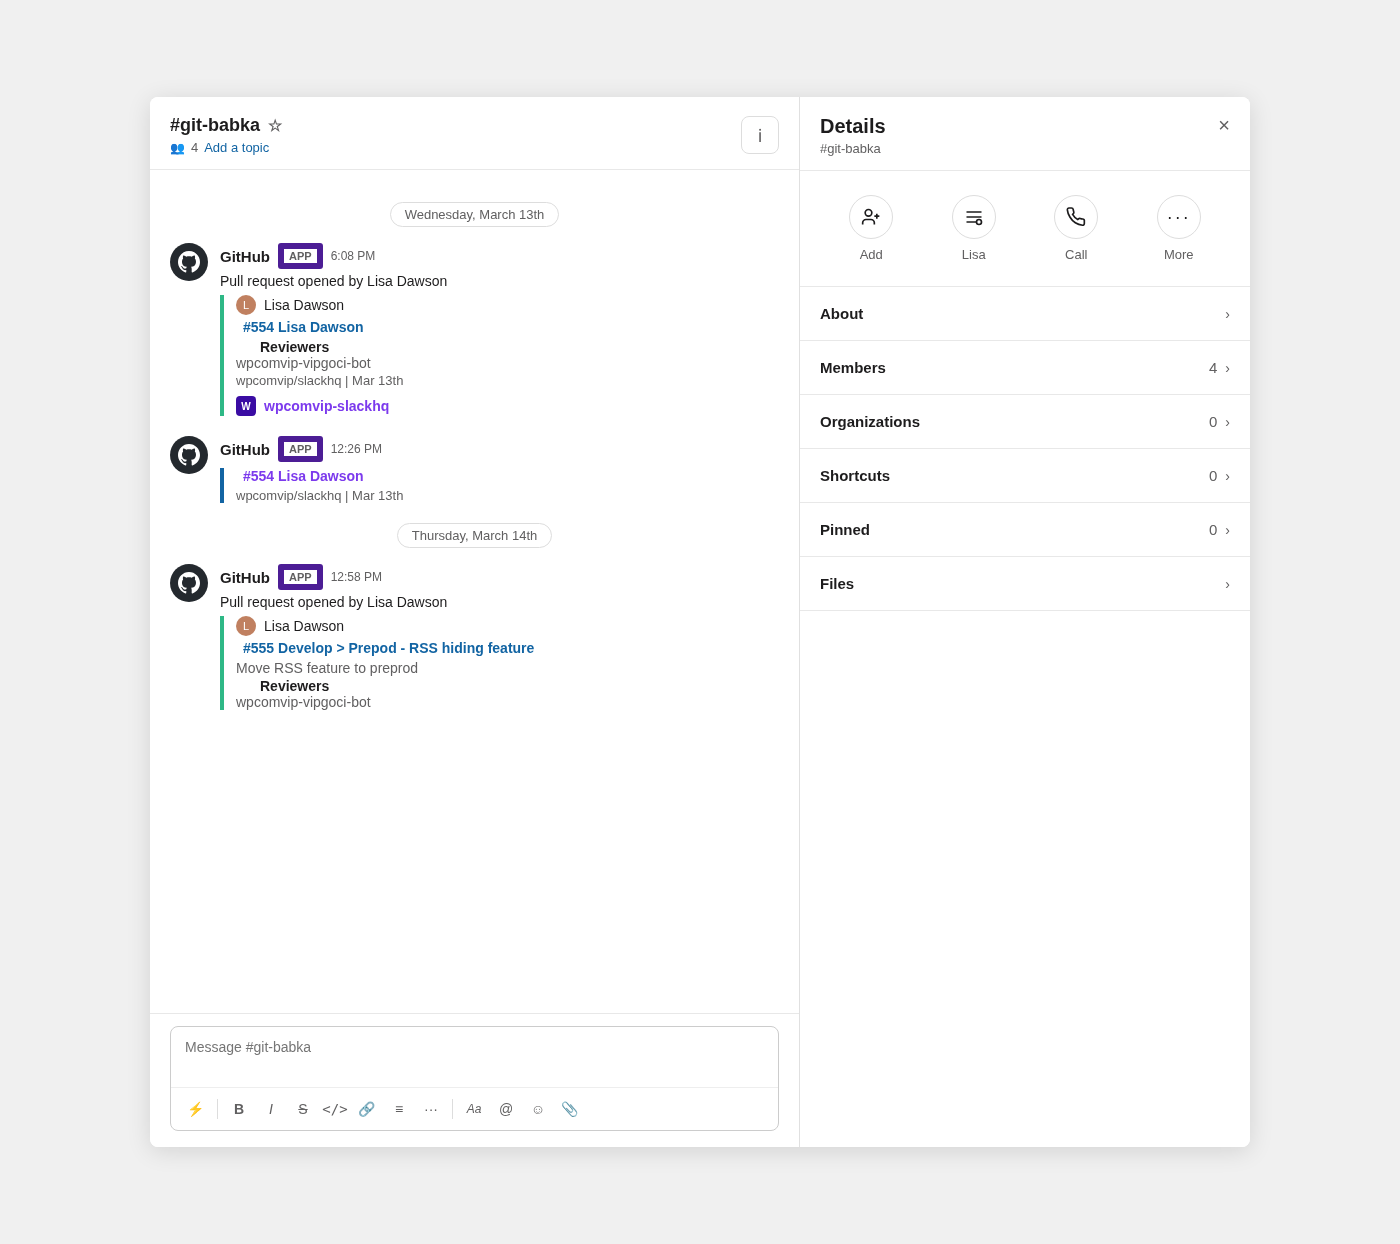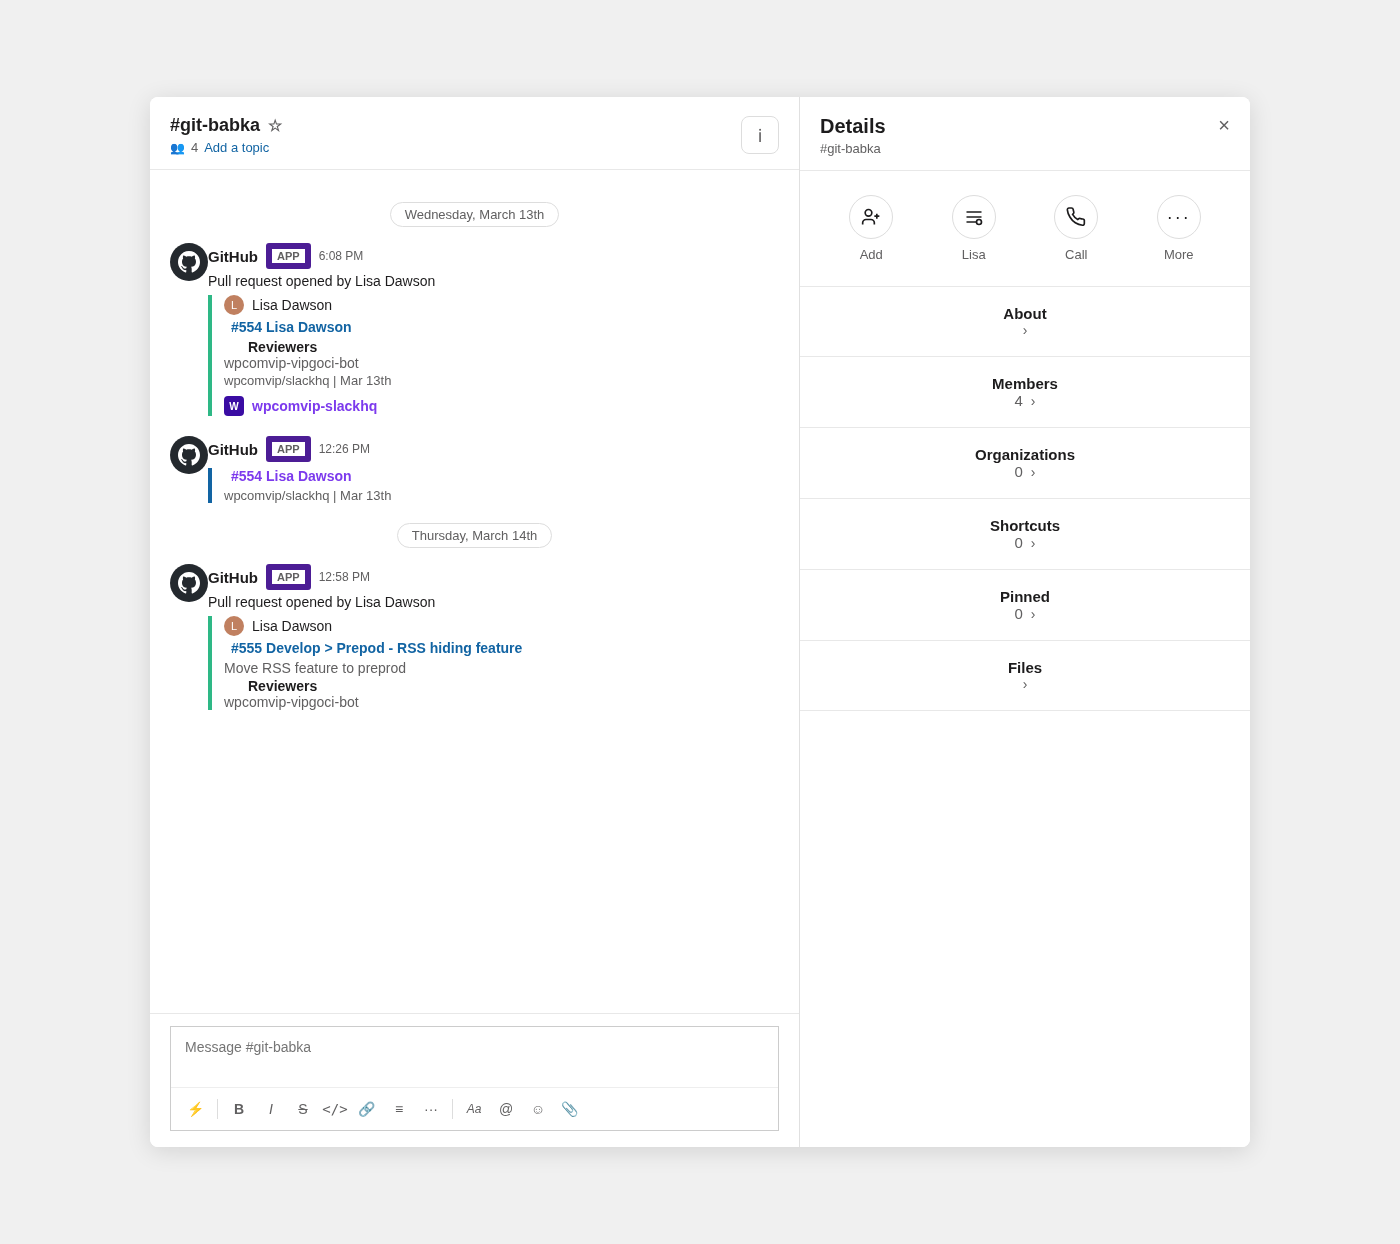--- a/index.html
+++ b/index.html
@@ -83,20 +83,21 @@
       background: #fff;
       border: 1px solid #ddd;
       border-radius: 20px;
       padding: 4px 14px;
       font-size: 13px;
       color: #616061;
       font-weight: 500;
     }
     .message-group {
       display: flex;
+      gap: 12px;
       margin-bottom: 20px;
     }
     .github-logo {
       width: 38px;
       height: 38px;
       border-radius: 50%;
       background: #24292e;
       flex-shrink: 0;
       display: flex;
       align-items: center;
@@ -215,21 +216,21 @@
       padding-left: 12px;
       margin-top: 6px;
     }
     
     .message-input-area {
       padding: 12px 20px 16px;
       border-top: 1px solid #e8e8e8;
     }
     .message-input-box {
       border: 1px solid #ccc;
-      border-radius: 0;
+      border-radius: 8px;
       overflow: hidden;
     }
     .message-input-field {
       width: 100%;
       padding: 12px 14px;
       font-size: 14px;
       color: #616061;
       border: none;
       outline: none;
       resize: none;
@@ -327,21 +328,20 @@
       color: #616061;
     }
     .details-list {}
     .details-row {
       display: flex;
       align-items: center;
       justify-content: space-between;
       padding: 18px 20px;
       border-bottom: 1px solid #e8e8e8;
       cursor: pointer;
-      flex-direction: column;
     }
     .details-row-label {
       font-size: 15px;
       font-weight: 600;
       color: #1d1c1d;
     }
     .details-row-right {
       display: flex;
       align-items: center;
       gap: 8px;

